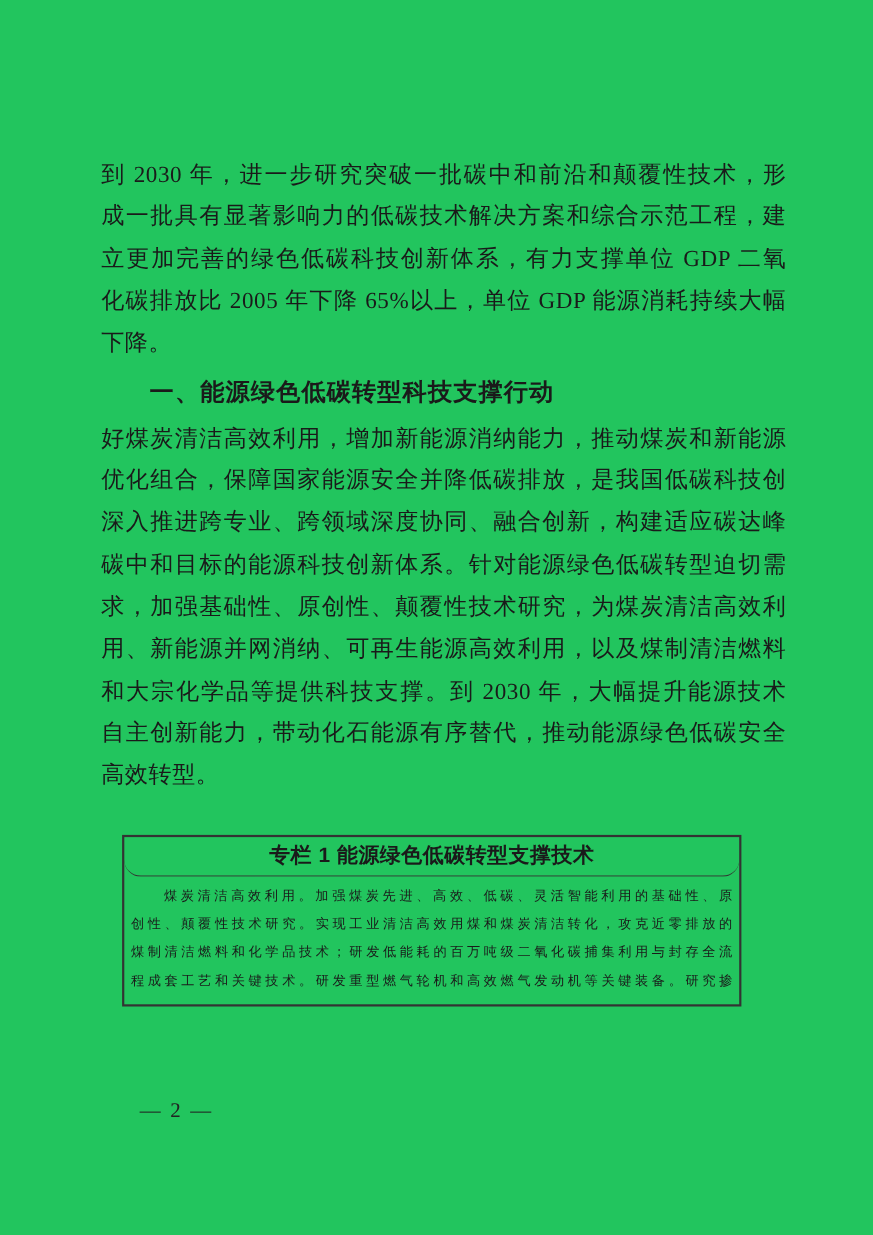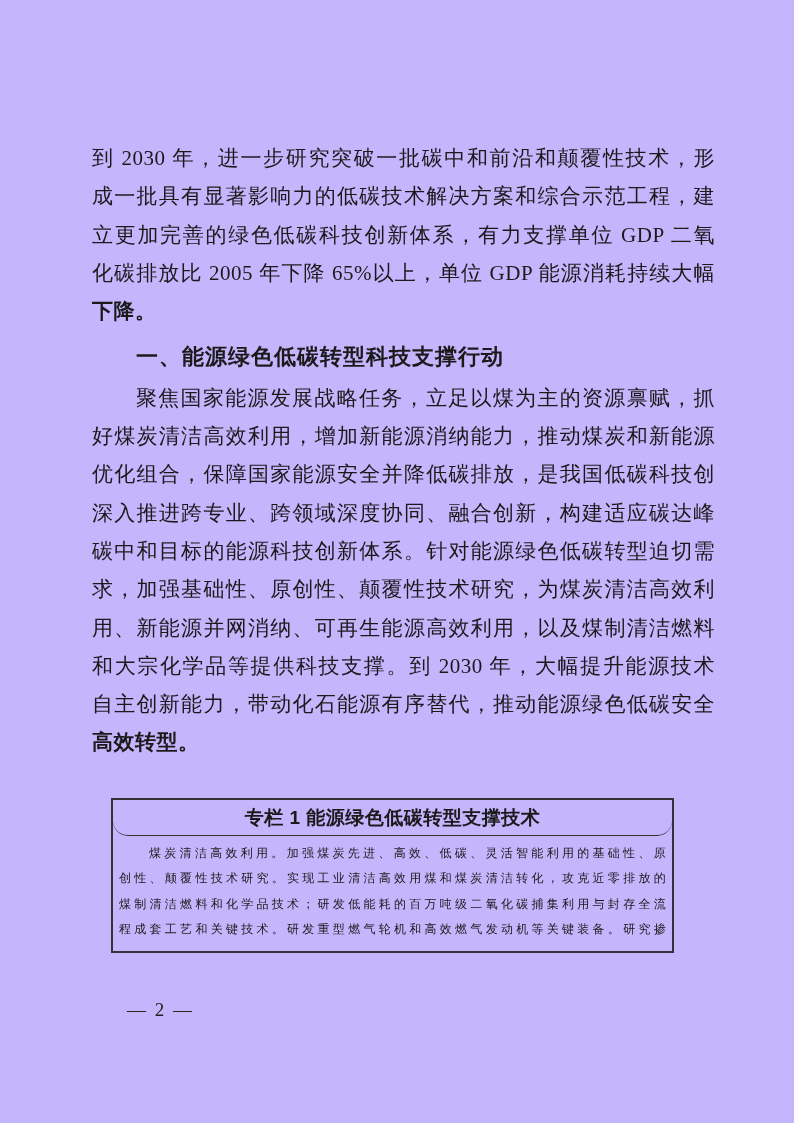--- a/index.html
+++ b/index.html
@@ -4,42 +4,41 @@
 <style>
   html, body {
     margin: 0;
     padding: 0;
     background: #ffffff;
   }
   .page {
     position: relative;
     width: 794px;
     height: 1123px;
-    background: #c4b5fd;
+    background: #22c55e;
     overflow: hidden;
     font-family: "Liberation Serif", "DejaVu Serif", serif;
     color: #1a1a1a;
   }
   .text-column {
     position: absolute;
     left: 92px;
     top: 139px;
     width: 623px;
   }
   .doc-line {
     font-size: 21px;
     line-height: 38.3px;
     text-align: justify;
     text-align-last: justify;
     white-space: nowrap;
     letter-spacing: 0.5px;
   }
   .doc-line.lastline {
     text-align-last: left;
-    font-weight: bold;
   }
   .doc-line.indent {
     text-indent: 44px;
   }
   .section-heading {
     margin-top: 10px;
     font-family: Liberation Mono, monospace;
     font-weight: bold;
     font-size: 22px;
     line-height: 38.3px;
@@ -99,21 +98,20 @@
       <div class="doc-line">到 2030 年，进一步研究突破一批碳中和前沿和颠覆性技术，形</div>
       <div class="doc-line">成一批具有显著影响力的低碳技术解决方案和综合示范工程，建</div>
       <div class="doc-line">立更加完善的绿色低碳科技创新体系，有力支撑单位 GDP 二氧</div>
       <div class="doc-line">化碳排放比 2005 年下降 65%以上，单位 GDP 能源消耗持续大幅</div>
       <div class="doc-line lastline">下降。</div>
     </div>
 
     <div class="section-heading">一、能源绿色低碳转型科技支撑行动</div>
 
     <div>
-      <div class="doc-line indent">聚焦国家能源发展战略任务，立足以煤为主的资源禀赋，抓</div>
       <div class="doc-line">好煤炭清洁高效利用，增加新能源消纳能力，推动煤炭和新能源</div>
       <div class="doc-line">优化组合，保障国家能源安全并降低碳排放，是我国低碳科技创</div>
       <div class="doc-line">深入推进跨专业、跨领域深度协同、融合创新，构建适应碳达峰</div>
       <div class="doc-line">碳中和目标的能源科技创新体系。针对能源绿色低碳转型迫切需</div>
       <div class="doc-line">求，加强基础性、原创性、颠覆性技术研究，为煤炭清洁高效利</div>
       <div class="doc-line">用、新能源并网消纳、可再生能源高效利用，以及煤制清洁燃料</div>
       <div class="doc-line">和大宗化学品等提供科技支撑。到 2030 年，大幅提升能源技术</div>
       <div class="doc-line">自主创新能力，带动化石能源有序替代，推动能源绿色低碳安全</div>
       <div class="doc-line lastline">高效转型。</div>
     </div>

